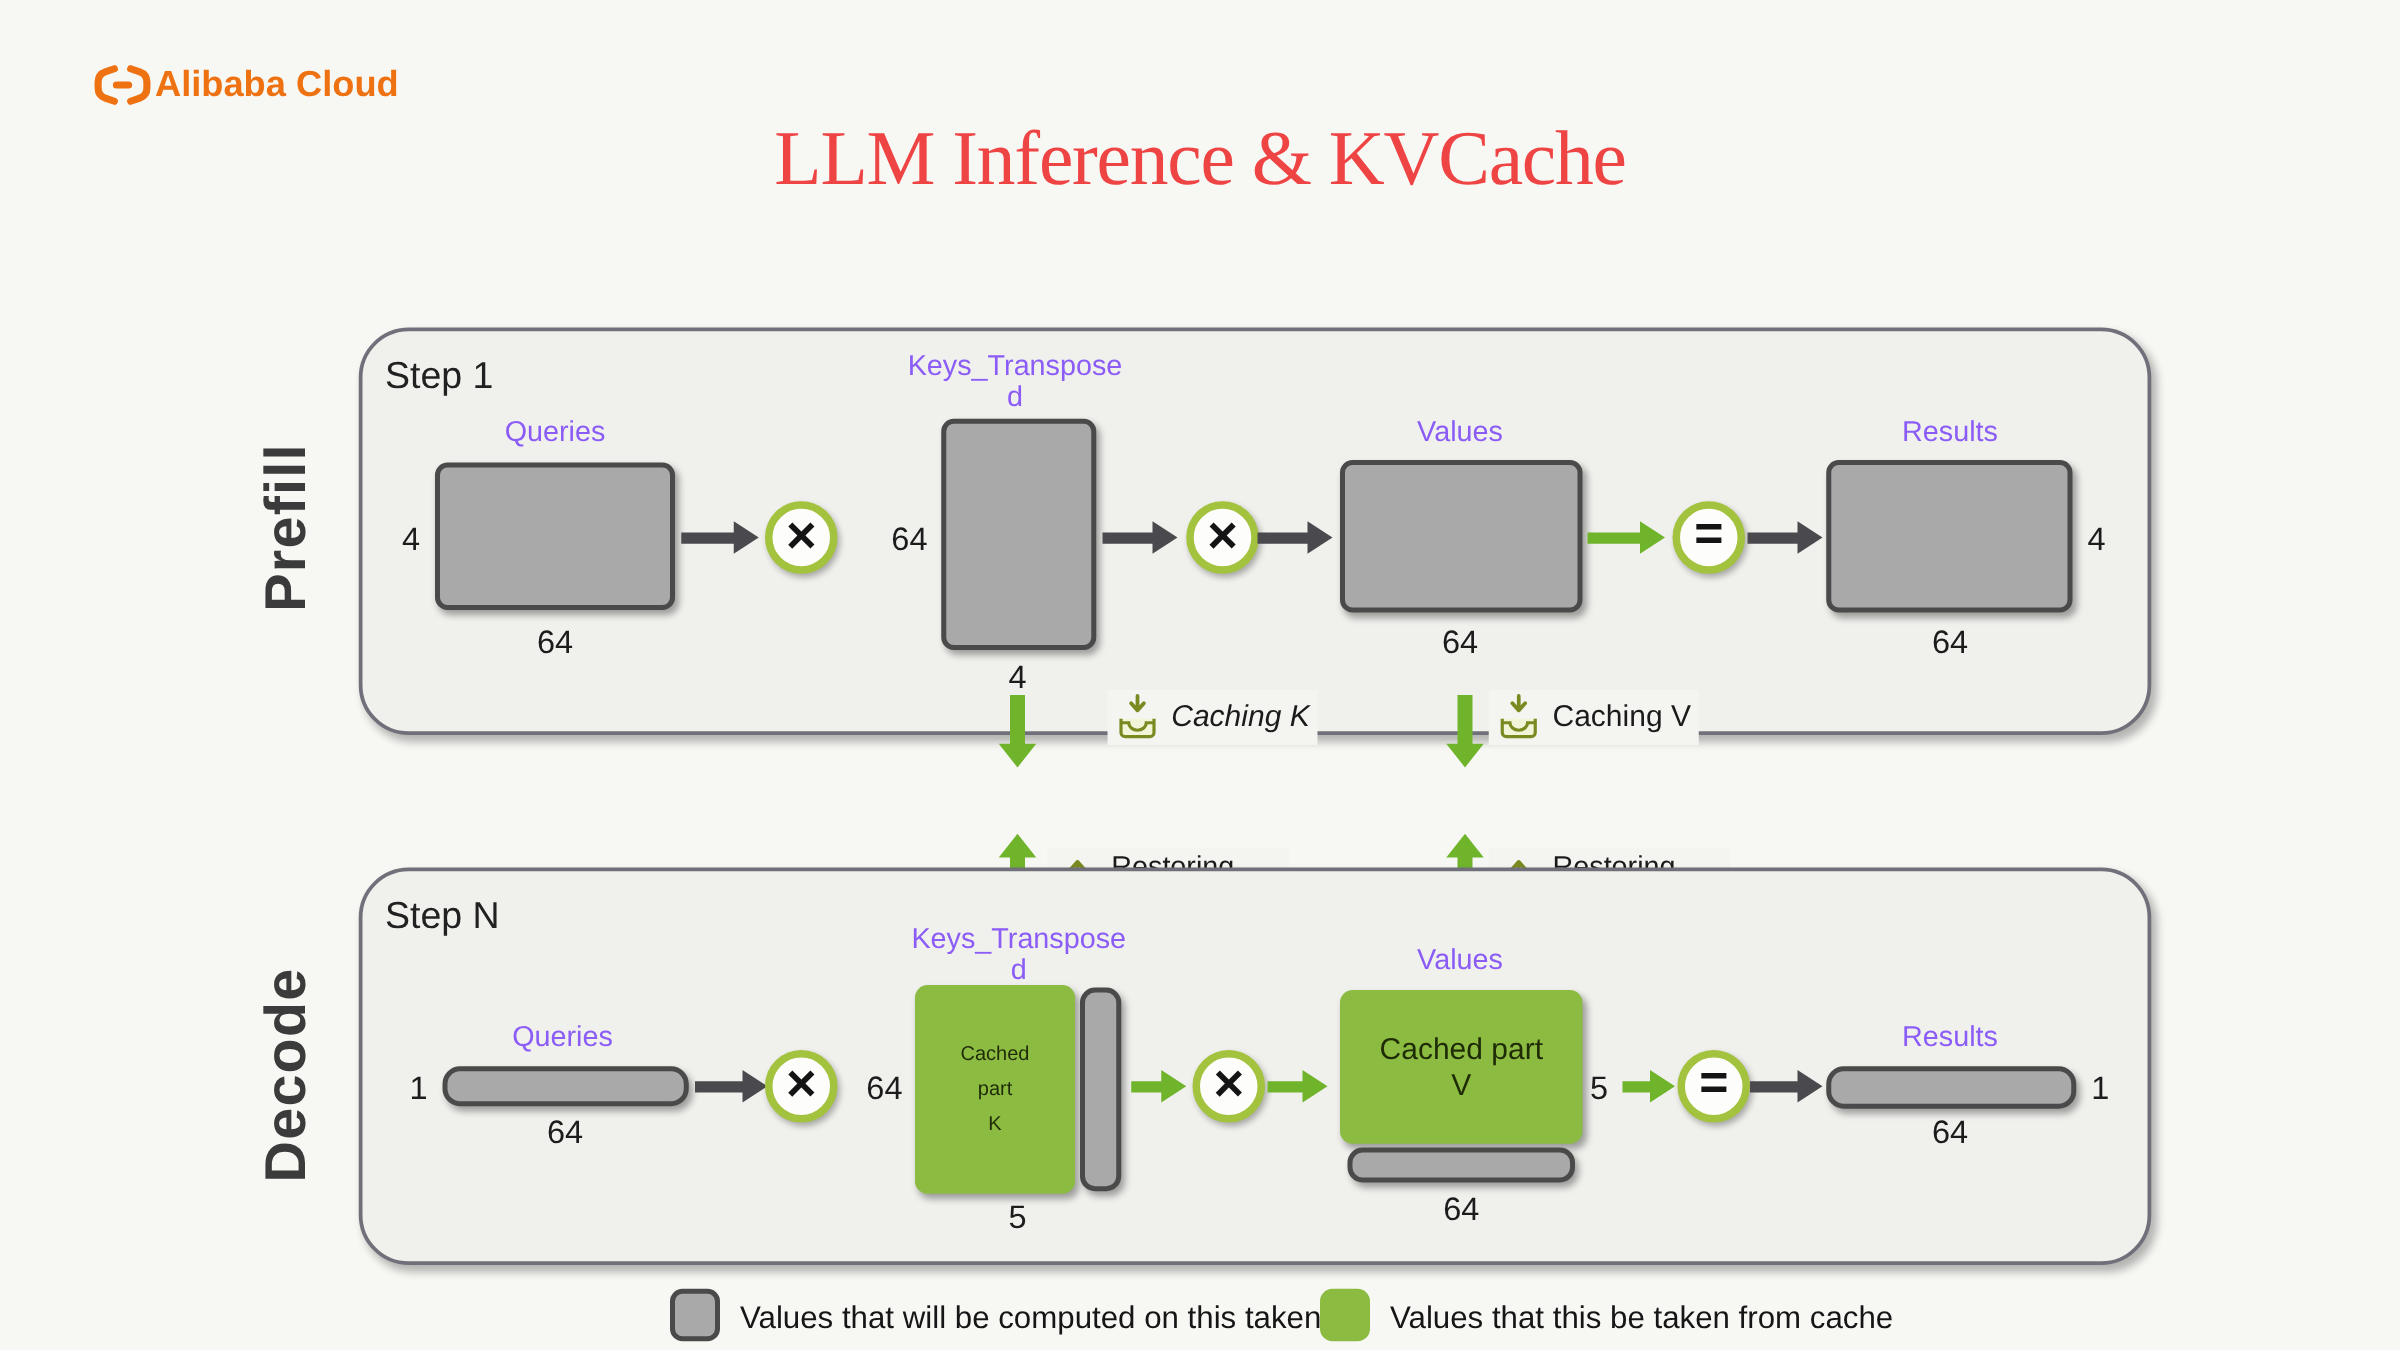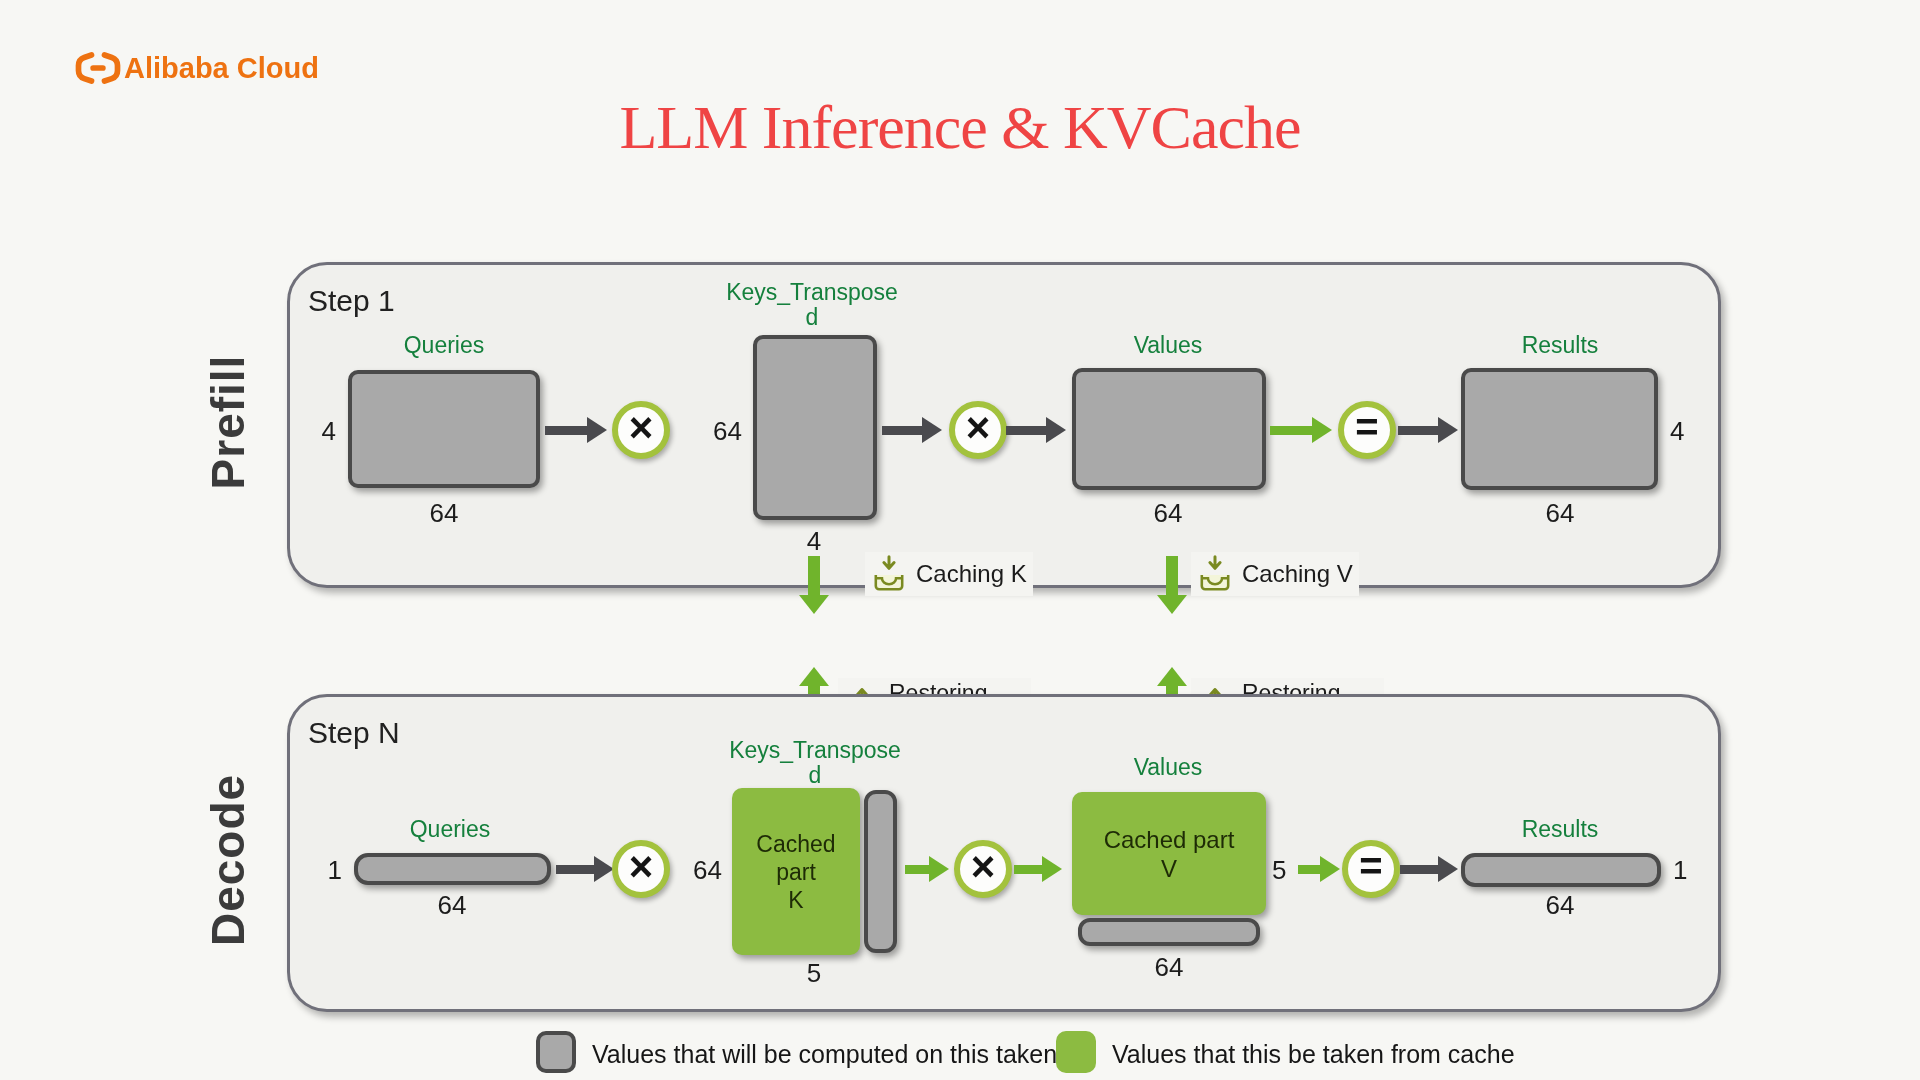--- a/index.html
+++ b/index.html
@@ -28,22 +28,22 @@
   .step-label{position:absolute;font-size:30px;color:#212121;}
   .vlabel{position:absolute;width:300px;height:62px;transform:rotate(-90deg);
     font-size:46px;font-weight:bold;color:#3b3b3b;text-align:center;line-height:62px;letter-spacing:1px;}
 
   
   .mbox{position:absolute;box-sizing:border-box;border-radius:10px;
     box-shadow:3px 4px 6px rgba(0,0,0,0.35);}
   .mbox.gray{background:#a9a9a9;border:4px solid #4a4a4a;}
   .mbox.bar{border-radius:14px;}
   .mbox.greenbox{background:#8cbb41;display:flex;align-items:center;justify-content:center;}
-  .greenbox .inner{font-size:23px;line-height:28px;color:#1e2b06;text-align:center;display:flex;flex-direction:column;}
-  .blabel{position:absolute;font-size:23px;color:#15803d;text-align:center;}
+  .greenbox .inner{font-size:16px;line-height:28px;color:#1e2b06;text-align:center;display:flex;flex-direction:column;}
+  .blabel{position:absolute;font-size:23px;color:#8b5cf6;text-align:center;}
   .blabel.two{line-height:25px;display:flex;flex-direction:column;}
   .dim{position:absolute;font-size:26px;color:#1c1c1c;text-align:center;}
   .dim.r{text-align:right;}
   .dim.l{text-align:left;}
 
   
   .op{position:absolute;width:58px;height:58px;box-sizing:border-box;border-radius:50%;
     background:#fdfdfc;border:6px solid #a3c23d;
     box-shadow:2px 3px 5px rgba(0,0,0,0.3);
     display:flex;align-items:center;justify-content:center;
@@ -136,21 +136,21 @@
   <div class="arr green" style="left:1270px;top:417px;width:62px;"></div>
   <div class="op eq" style="left:1338px;top:401px;">=</div>
   <div class="arr dark" style="left:1398px;top:417px;width:60px;"></div>
 
   <div class="blabel" style="left:1490px;top:332px;width:140px;">Results</div>
   <div class="mbox gray" style="left:1461px;top:368px;width:197px;height:122px;"></div>
   <div class="dim l" style="left:1670px;top:416px;width:40px;">4</div>
   <div class="dim" style="left:1500px;top:498px;width:120px;">64</div>
 
   <div class="arrv down" style="left:799px;top:556px;height:58px;"></div>
-  <div class="cache-label" style="left:865px;top:552px;">
+  <div class="cache-label" style="left:886px;top:552px;font-style:italic;">
     <svg viewBox="0 0 24 26" width="36" height="40">
       <path class="tray-body" d="M3.2 13.6 V21 a2.2 2.2 0 0 0 2.2 2.2 h13.2 a2.2 2.2 0 0 0 2.2 -2.2 V13.6"></path>
       <path class="tray-mouth" d="M3.2 15.8 h4.1 a4.7 4 0 0 0 9.4 0 h4.1"></path>
       <path class="tray-arrow" d="M12 1.5 V8.7 M8.6 5.4 L12 9.2 L15.4 5.4"></path>
     </svg>
     <span class="one">Caching K</span>
   </div>
   <div class="arrv down" style="left:1157px;top:556px;height:58px;"></div>
   <div class="cache-label" style="left:1191px;top:552px;">
     <svg viewBox="0 0 24 26" width="36" height="40">

